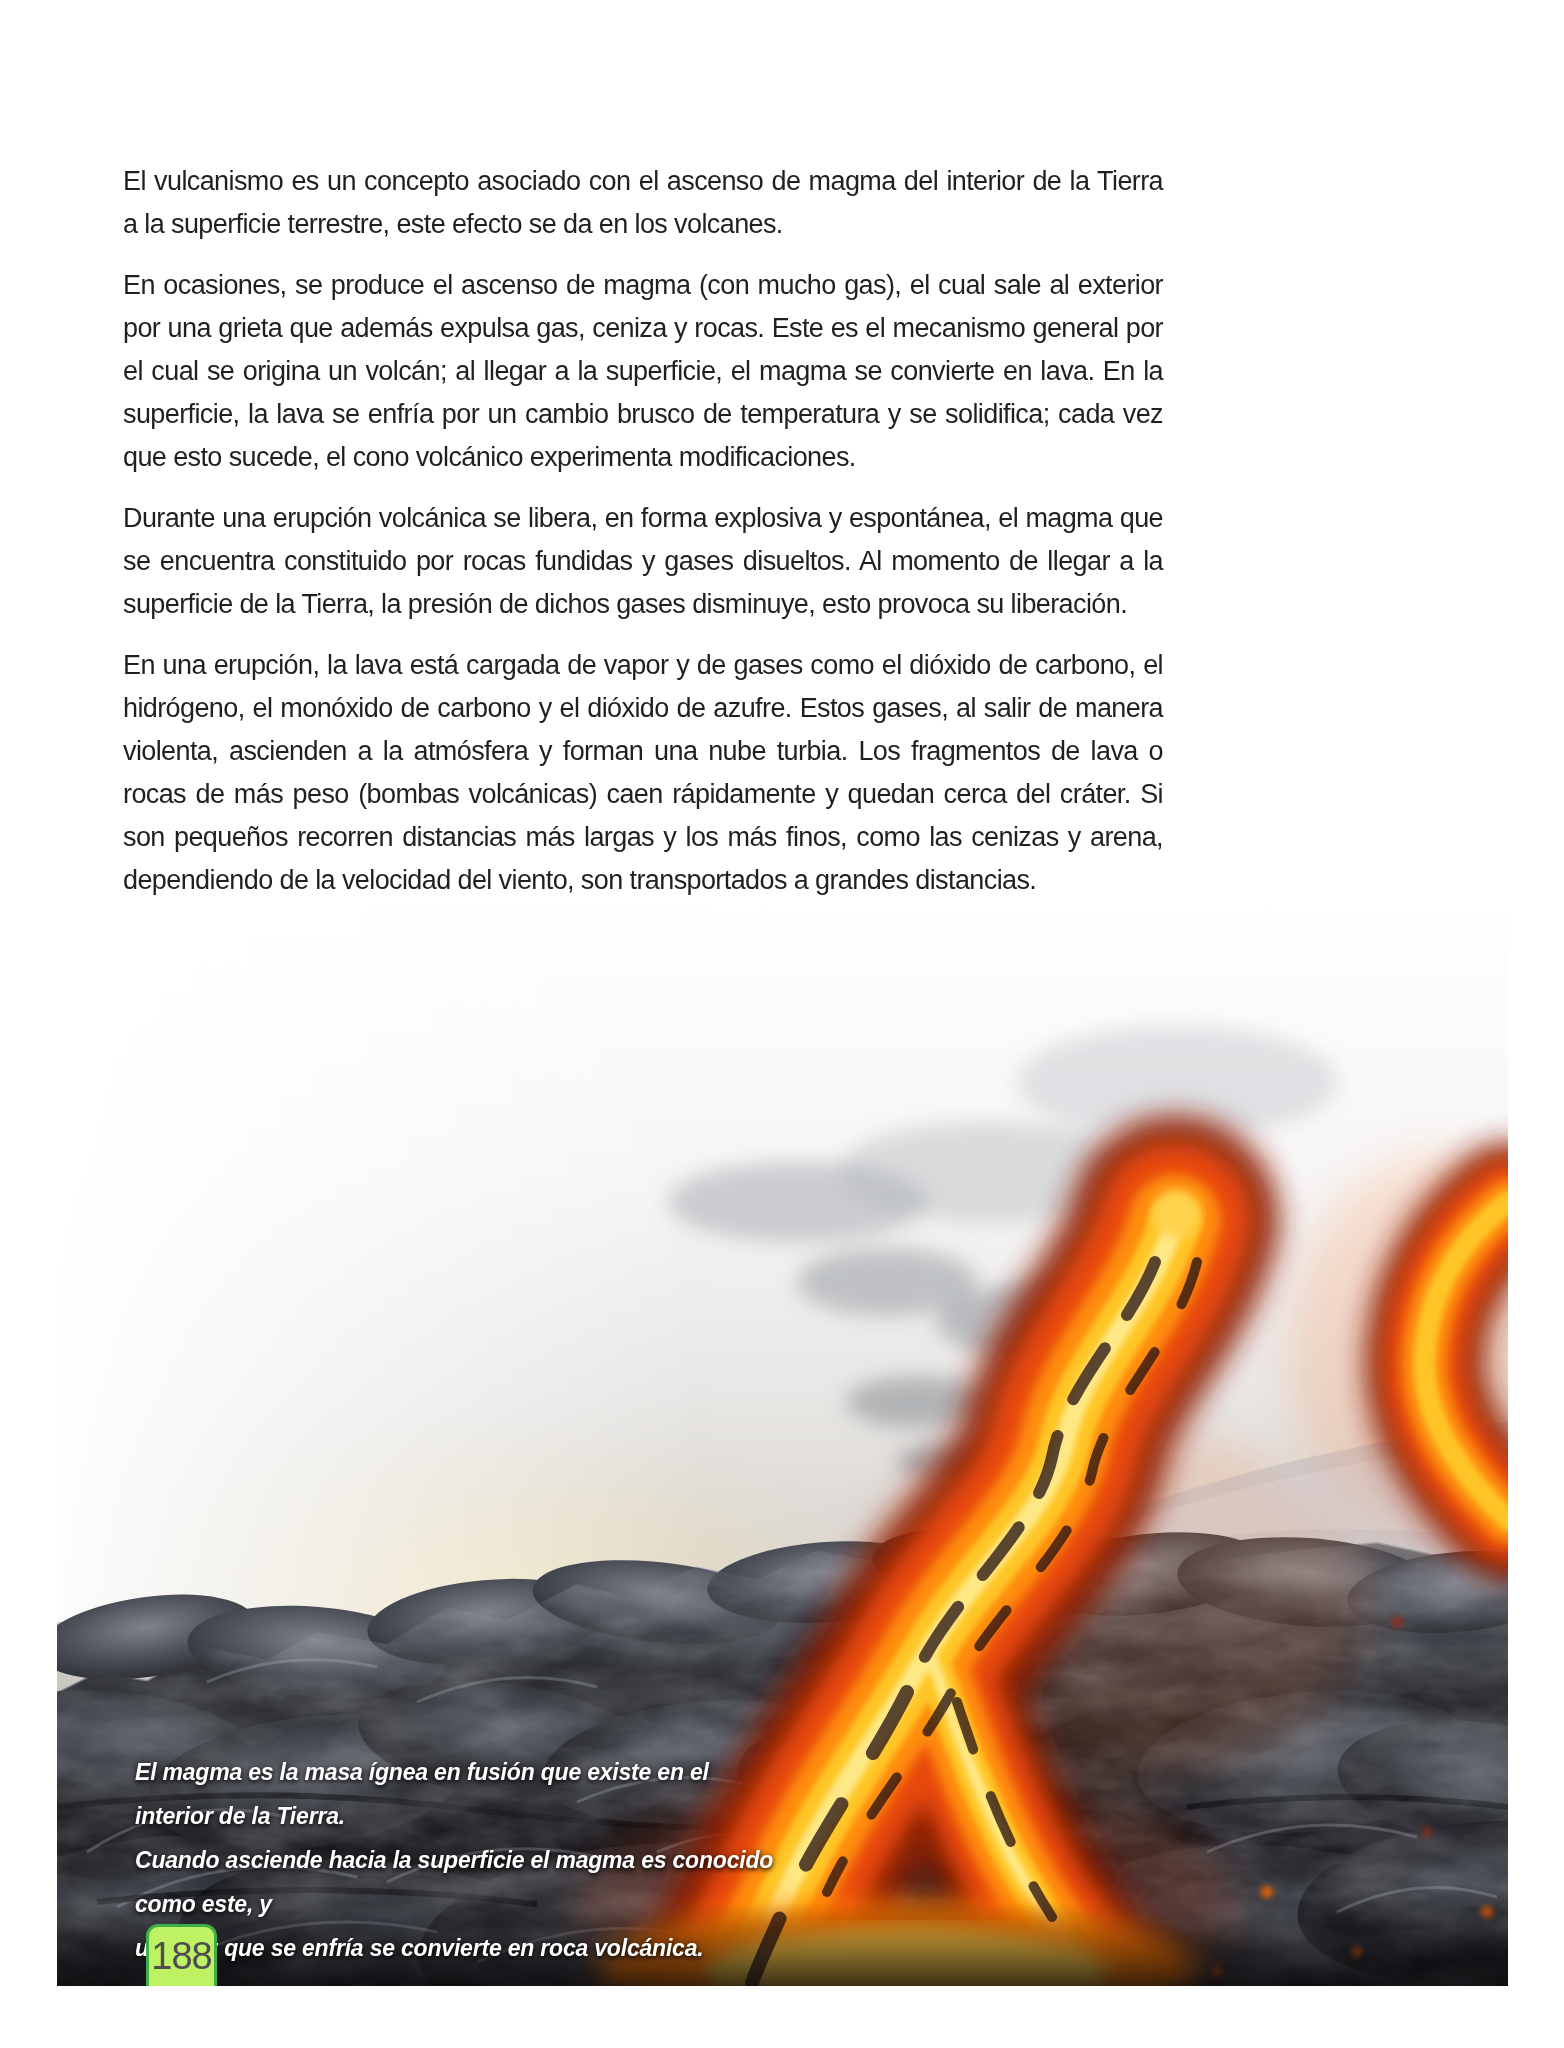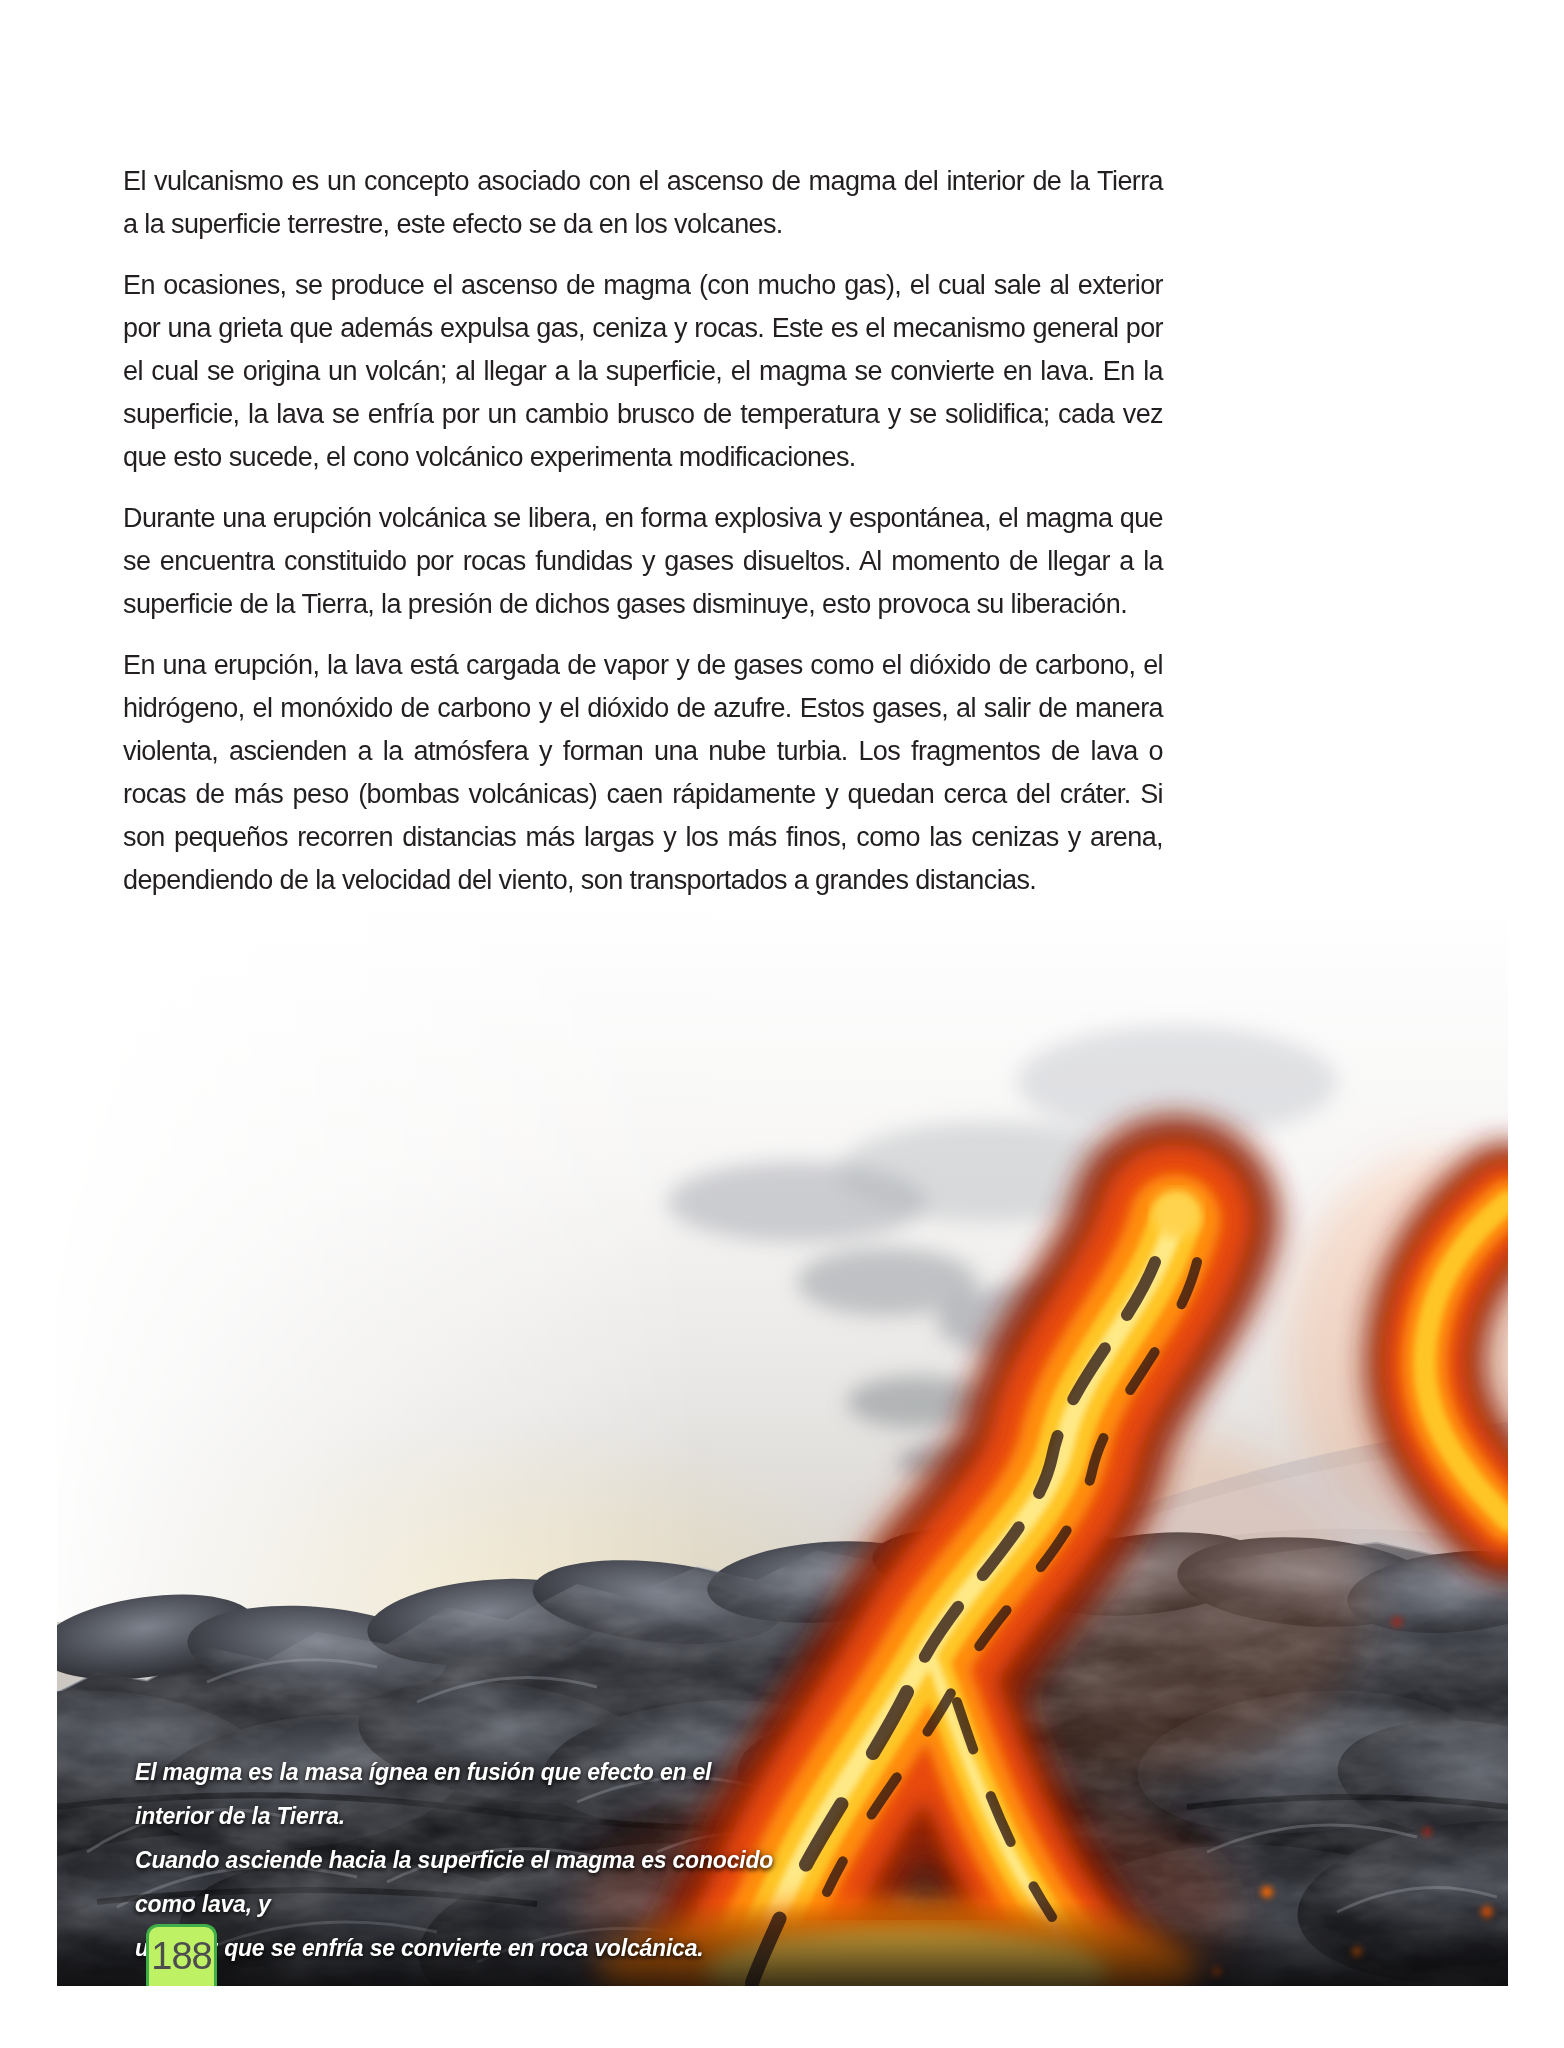--- a/index.html
+++ b/index.html
@@ -277,22 +277,22 @@
         <circle cx="1370" cy="930" r="4" fill="#b3210a" opacity="0.9"></circle>
         <circle cx="1430" cy="1010" r="6" fill="#ff5a00" opacity="0.8"></circle>
         <circle cx="1160" cy="1070" r="5" fill="#ff5a00" opacity="0.85"></circle>
         <circle cx="1340" cy="720" r="5" fill="#b3210a" opacity="0.8"></circle>
       </g>
 
       <rect x="0" y="1000" width="1451" height="84" fill="url(#bottomVig)"></rect>
     </svg>
 
     <figcaption class="photo-caption">
-      <div>El magma es la masa ígnea en fusión que efecto en el interior de la Tierra.</div>
-      <div>Cuando asciende hacia la superficie el magma es conocido como lava, y</div>
+      <div>El magma es la masa ígnea en fusión que existe en el interior de la Tierra.</div>
+      <div>Cuando asciende hacia la superficie el magma es conocido como este, y</div>
       <div>una vez que se enfría se convierte en roca volcánica.</div>
     </figcaption>
   </figure>
 
   <div class="page-number-tab">
     <span>188</span>
   </div>
 
 </div>
 

